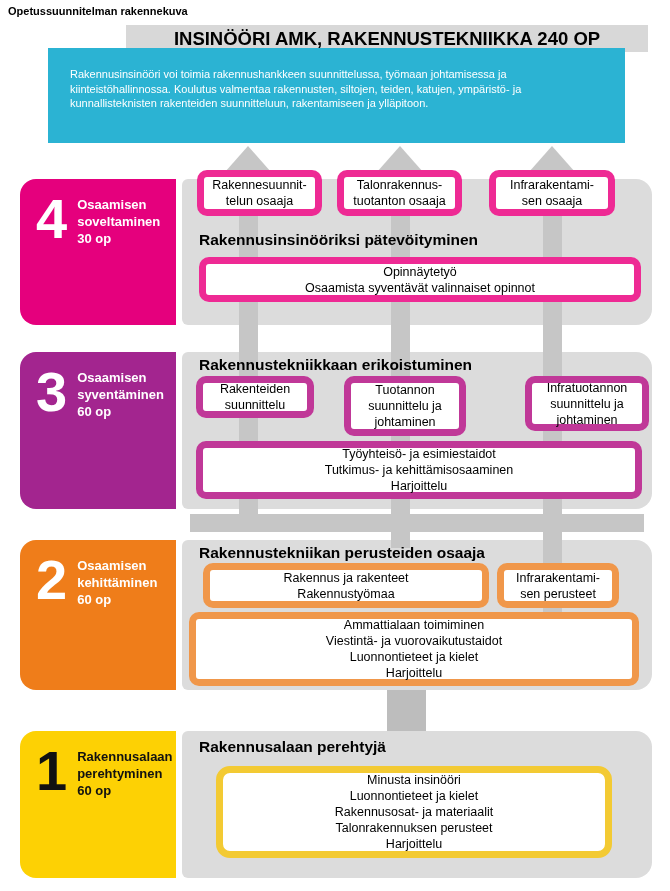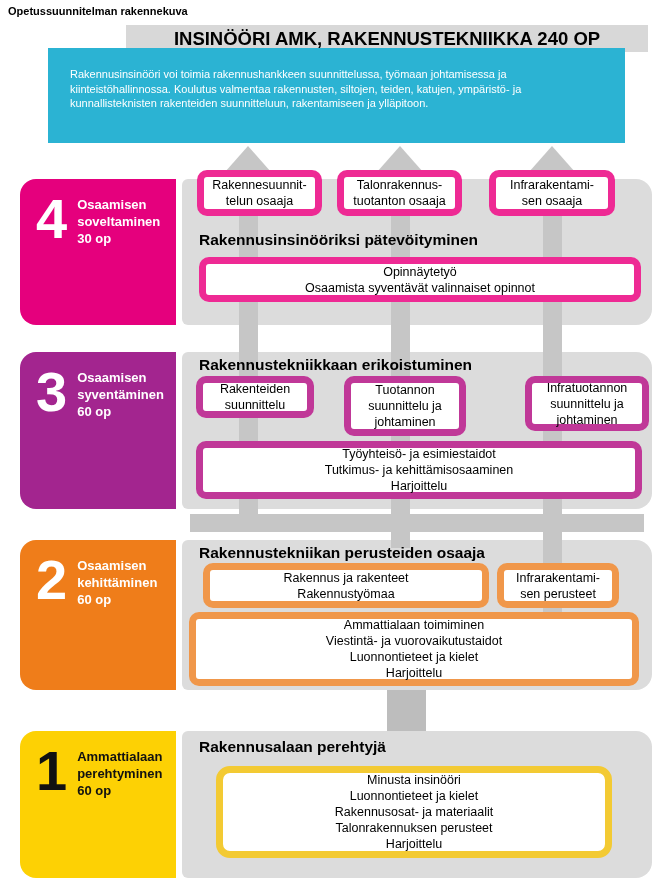--- a/index.html
+++ b/index.html
@@ -92,21 +92,21 @@
     <div class="badge-num">2</div>
     <div class="badge-label">
       <div>Osaamisen</div>
       <div>kehittäminen</div>
       <div>60 op</div>
     </div>
   </div>
   <div class="abs badge dark" style="top: 731px; height: 147px; background-color: rgb(253, 209, 4);">
     <div class="badge-num">1</div>
     <div class="badge-label">
-      <div>Ammattialaan</div>
+      <div>Rakennusalaan</div>
       <div>perehtyminen</div>
       <div>60 op</div>
     </div>
   </div>
 
   <div class="abs cbox" style="left: 197px; top: 170px; width: 125px; height: 46px; border-color: rgb(238, 42, 148);">
     <div>Rakennesuunnit-</div>
       <div>telun osaaja</div>
   </div>
   <div class="abs cbox" style="left: 337px; top: 170px; width: 125px; height: 46px; border-color: rgb(238, 42, 148);">

